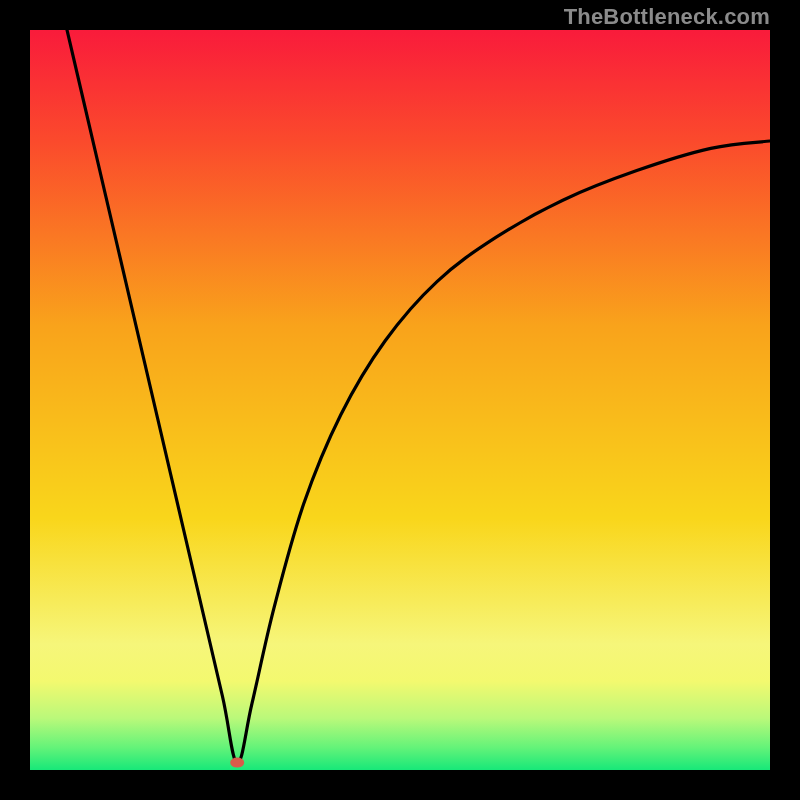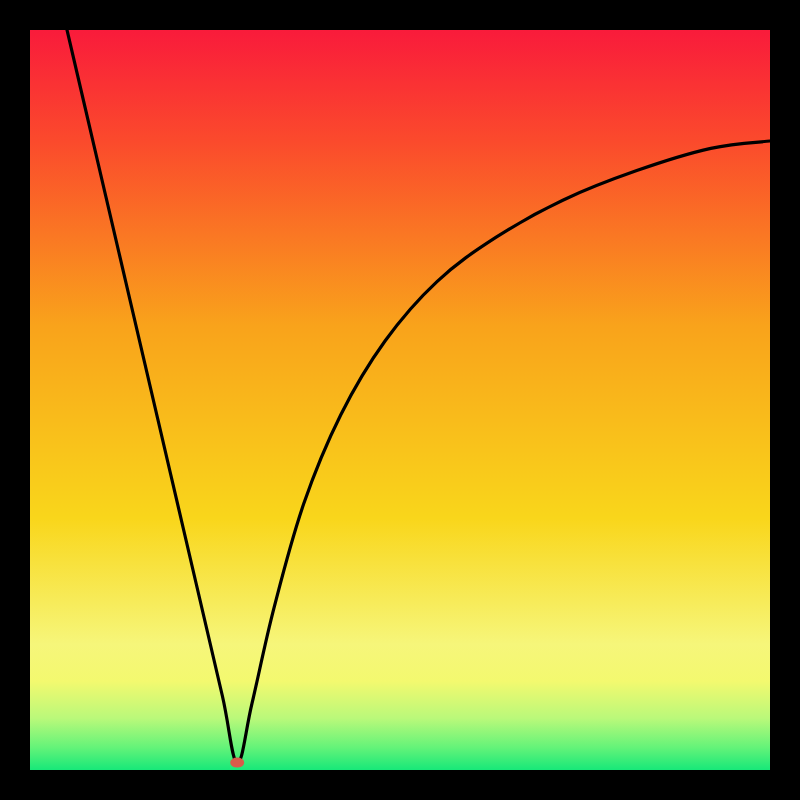--- a/index.html
+++ b/index.html
@@ -37,20 +37,21 @@
     letter-spacing: 0.2px;
   }
   svg {
     display: block;
   }
 </style>
 </head>
 <body>
 
 <div class="frame">
+  <div class="watermark">TheBottleneck.com</div>
 
   <div class="plot">
     <svg id="chart-svg" width="740" height="740" viewBox="0 0 740 740" preserveAspectRatio="none">
       <defs>
         <linearGradient id="bg-grad" x1="0" y1="0" x2="0" y2="1">
           <stop id="g-top" offset="0%" stop-color="#f91b3b"></stop>
           <stop id="g-red2" offset="15%" stop-color="#fb4a2c"></stop>
           <stop id="g-oran" offset="40%" stop-color="#f9a31b"></stop>
           <stop id="g-yel" offset="66%" stop-color="#f9d61b"></stop>
           <stop id="g-pale" offset="83%" stop-color="#f6f67a"></stop>

